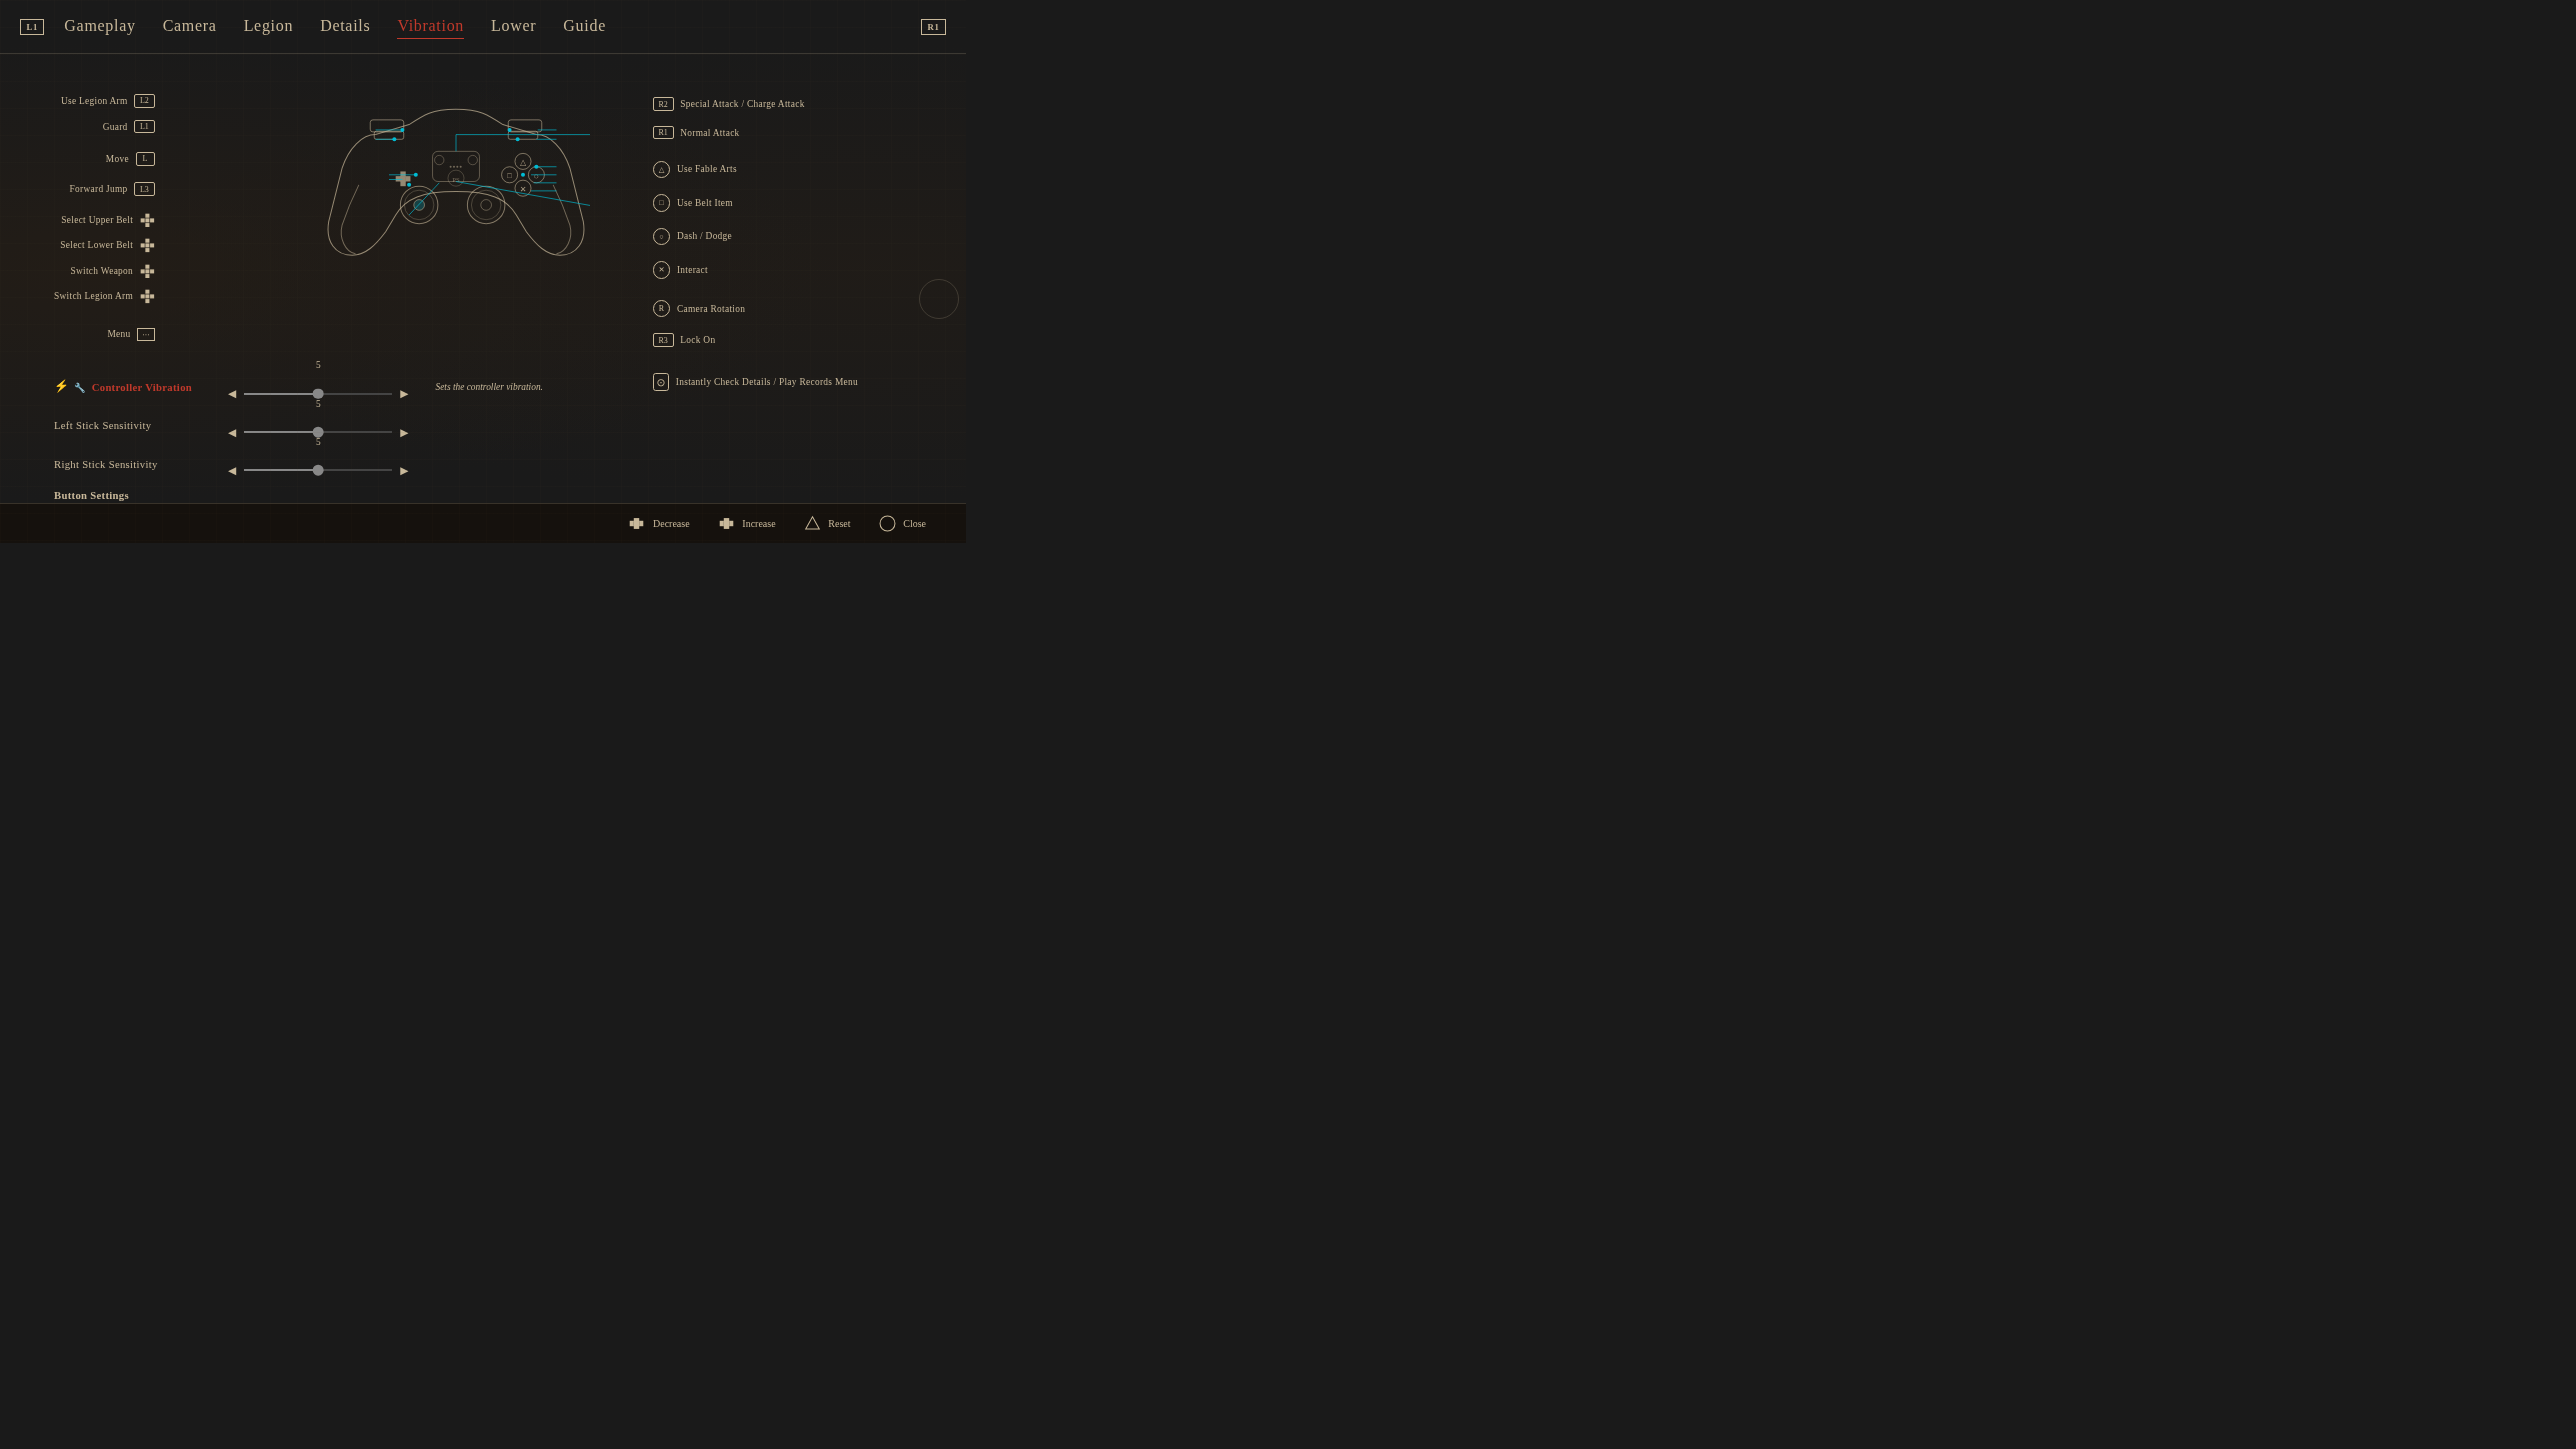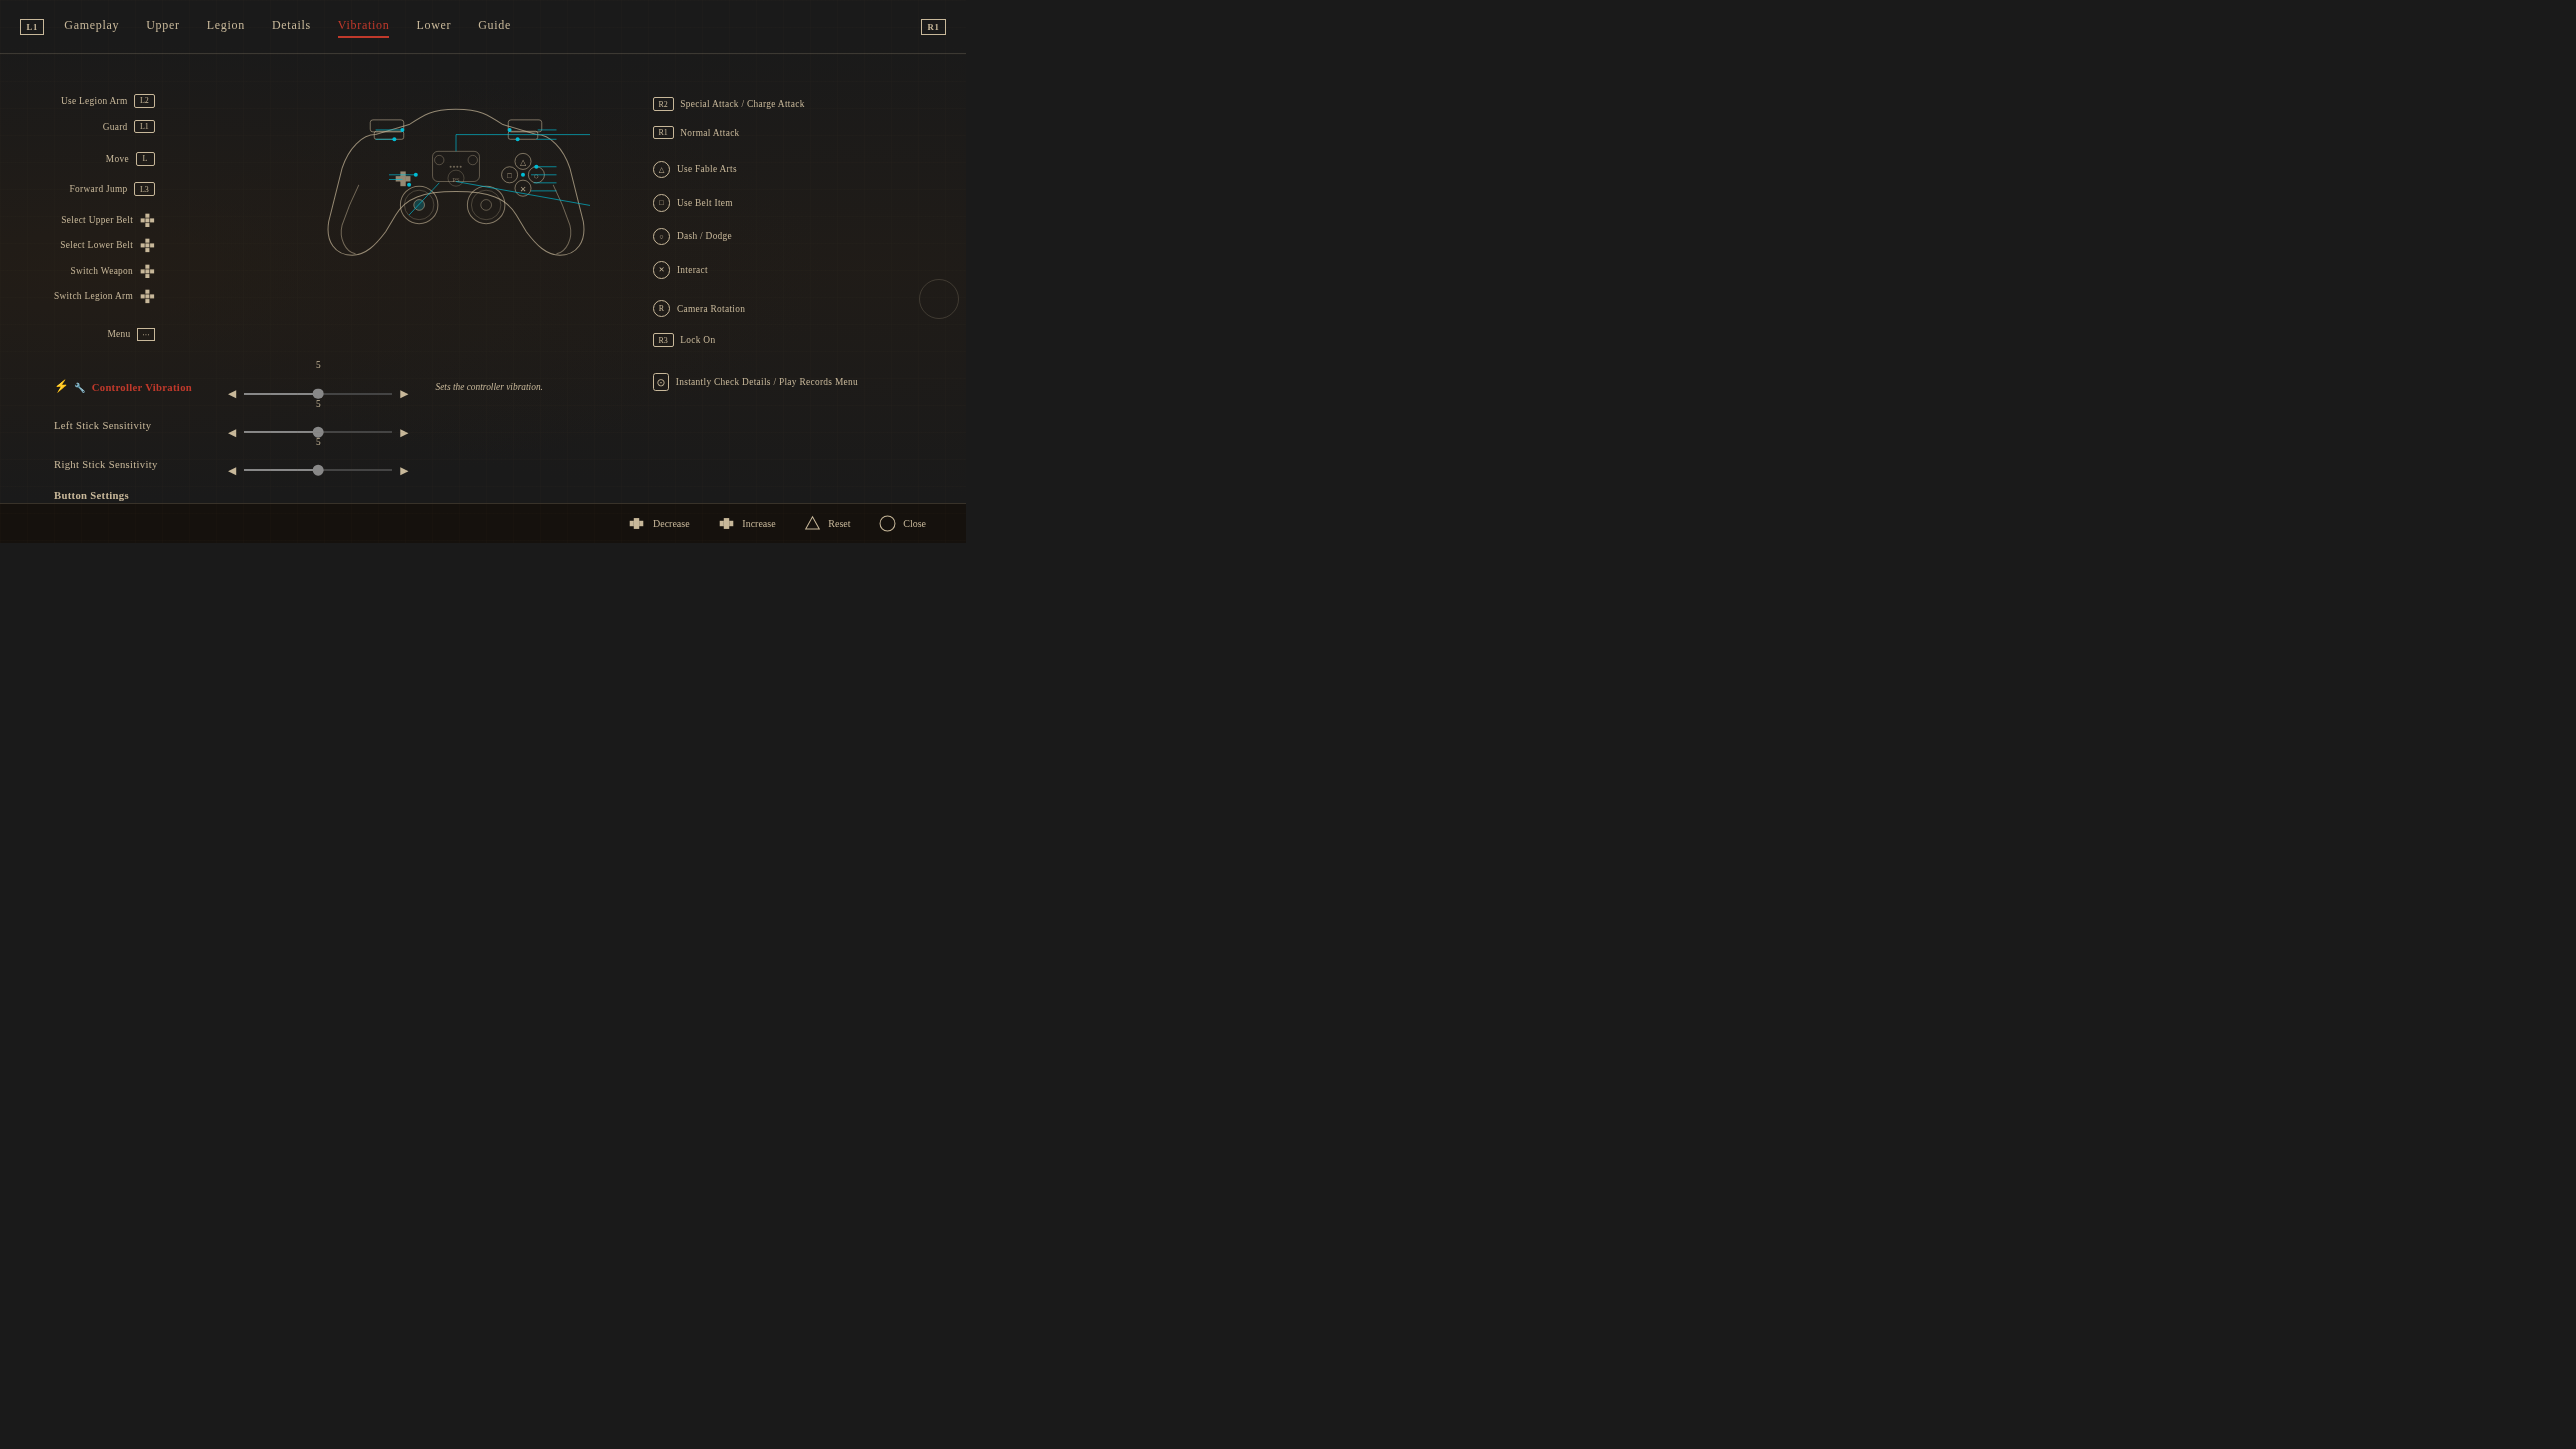--- a/index.html
+++ b/index.html
@@ -58,21 +58,21 @@
     }
 
     .nav-items {
       display: flex;
       gap: 27px;
       margin-left: 20px;
       flex: 1;
     }
 
     .nav-item {
-      font-size: 12px;
+      font-size: 16px;
       color: #c8b89a;
       cursor: pointer;
       letter-spacing: 0.7px;
       padding-bottom: 2px;
       position: relative;
     }
 
     .nav-item.active {
       color: #c0392b;
     }
@@ -349,21 +349,21 @@
     }
   </style>
 </head>
 <body>
 
 <div class="nav-bar">
   <div class="nav-bracket">L1</div>
 
   <nav class="nav-items">
     <span class="nav-item">Gameplay</span>
-    <span class="nav-item">Upper</span>
+    <span class="nav-item">Camera</span>
     <span class="nav-item">Legion</span>
     <span class="nav-item">Details</span>
     <span class="nav-item active">Vibration</span>
     <span class="nav-item">Lower</span>
     <span class="nav-item">Guide</span>
   </nav>
 
   <div class="nav-right">
     <div class="nav-bracket">R1</div>
   </div>

